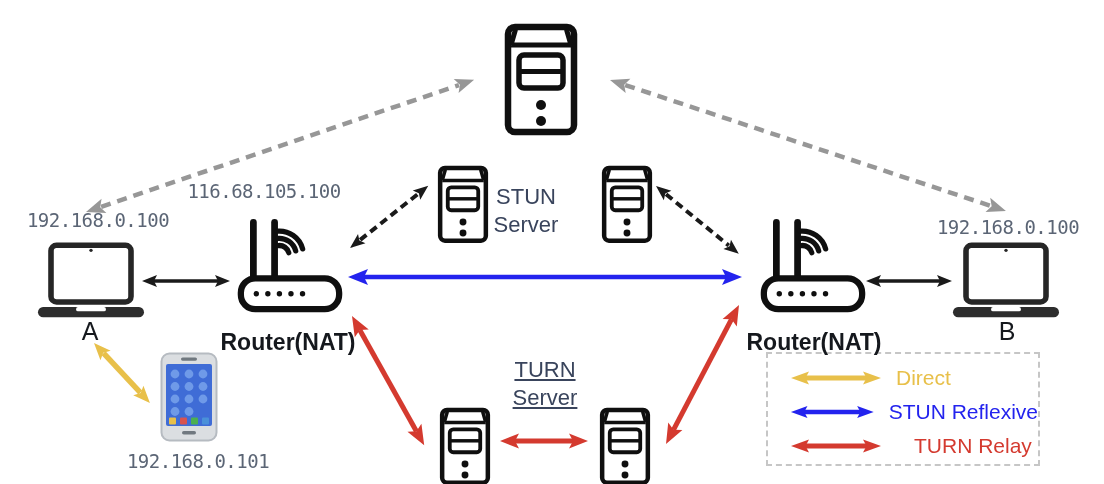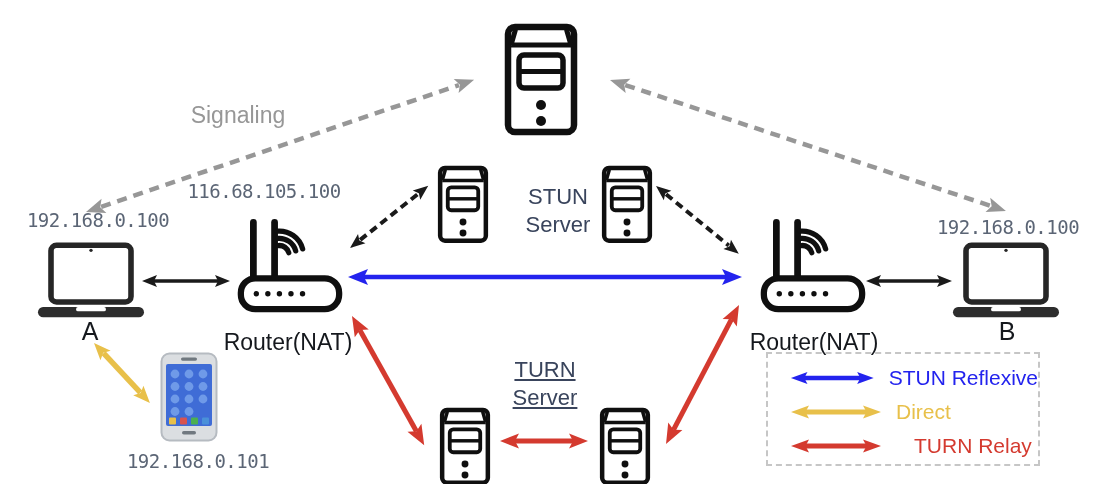--- a/index.html
+++ b/index.html
@@ -19,21 +19,21 @@
   .c-yellow line{stroke:var(--direct);}         .c-yellow polygon{fill:var(--direct);}
   .arrow line{fill:none;stroke-width:4.5;}
   .arrow polygon{stroke:none;}
   .sw35 line{stroke-width:3.5;} .sw4 line{stroke-width:4;} .sw5 line{stroke-width:5;}
   .sw55 line{stroke-width:5.5;}
   .dash-lg line{stroke-dasharray:10 7;} .dash-sm line{stroke-dasharray:8 5;}
 
   .ip{font-family:"DejaVu Sans Mono","Liberation Mono",monospace;font-size:19px;
       color:var(--ip_text);letter-spacing:-0.5px;white-space:nowrap;}
   .node-label{font-size:25px;color:var(--node_text);font-weight:500;}
-  .router-label{font-size:23px;color:var(--node_text);font-weight:400;white-space:nowrap;}
+  .router-label{font-size:23px;color:var(--node_text);font-weight:700;white-space:nowrap;}
   .server-label{font-size:22px;line-height:28px;color:var(--server_label);font-weight:500;
                 white-space:pre-line;}
   .signaling{font-size:23px;color:var(--signaling_gray);}
 
   #legend{left:766px;top:352px;width:274px;height:114px;border:2px dashed #c6c6c6;
           box-sizing:border-box;z-index:2;background:#fff;}
   .legend-row{display:flex;align-items:center;height:34px;margin-left:22px;}
   .legend-row:first-child{margin-top:7px;}
   .legend-label{font-size:21px;margin-left:14px;font-weight:500;white-space:nowrap;}
   .t-yellow{color:var(--direct);} .t-blue{color:var(--stun_reflexive);} .t-red{color:var(--turn_relay);margin-left:32px;}
@@ -136,21 +136,21 @@
   <div class="abs node" style="left:600px;top:160px;">
     <svg class="icon" width="54" height="88" viewBox="0 0 78 122">
       <rect x="6" y="9" width="66" height="105" rx="7" fill="#fff" stroke="#0f0f0f" stroke-width="6.5"></rect>
       <path d="M9,27 H69 M9,27 L13.5,11.5 M69,27 L64.5,11.5" fill="none" stroke="#0f0f0f" stroke-width="5"></path>
       <rect x="17" y="37" width="44" height="33" rx="5" fill="#fff" stroke="#0f0f0f" stroke-width="5.5"></rect>
       <line x1="17" y1="53.5" x2="61" y2="53.5" stroke="#0f0f0f" stroke-width="5"></line>
       <circle cx="39" cy="87" r="5" fill="#0f0f0f"></circle>
         <circle cx="39" cy="103" r="5" fill="#0f0f0f"></circle>
     </svg>
   </div>
-  <div class="abs txt server-label" style="left:510px;top:183px;width:96px;">STUN
+  <div class="abs txt server-label" style="left:478px;top:183px;width:96px;">STUN
 Server</div>
 
   <div class="abs node" style="left:438px;top:402px;">
     <svg class="icon" width="54" height="88" viewBox="0 0 78 122">
       <rect x="6" y="9" width="66" height="105" rx="7" fill="#fff" stroke="#0f0f0f" stroke-width="6.5"></rect>
       <path d="M9,27 H69 M9,27 L13.5,11.5 M69,27 L64.5,11.5" fill="none" stroke="#0f0f0f" stroke-width="5"></path>
       <rect x="17" y="37" width="44" height="33" rx="5" fill="#fff" stroke="#0f0f0f" stroke-width="5.5"></rect>
       <line x1="17" y1="53.5" x2="61" y2="53.5" stroke="#0f0f0f" stroke-width="5"></line>
       <circle cx="39" cy="87" r="5" fill="#0f0f0f"></circle>
         <circle cx="39" cy="103" r="5" fill="#0f0f0f"></circle>
@@ -240,45 +240,44 @@
         <circle cx="29" cy="59.5" r="4.4" fill="#6f9ae8"></circle>
       <rect x="9" y="65.5" width="7" height="7" rx="1" fill="#e8c04a"></rect>
       <rect x="20" y="65.5" width="7" height="7" rx="1" fill="#d9534f"></rect>
       <rect x="31" y="65.5" width="7" height="7" rx="1" fill="#4caf50"></rect>
       <rect x="42" y="65.5" width="7" height="7" rx="1" fill="#4a90d9"></rect>
       <rect x="22" y="79" width="14" height="3.5" rx="1.75" fill="#70787f"></rect>
     </svg>
   </div>
   <div class="abs txt ip" style="left:112px;top:450px;width:172px;">192.168.0.101</div>
 
-  <div class="abs txt signaling" style="left:158px;top:102px;width:160px;">Signaling</div>
 
   <div id="legend" class="abs">
+    <div class="legend-row">
+      <svg width="92" height="16" viewBox="0 0 92 16">
+        <g class="arrow c-yellow sw5">
+          <line x1="15" y1="8" x2="77" y2="8"></line>
+          <polygon points="1,8 19,1.5 15.5,8 19,14.5"></polygon>
+          <polygon points="91,8 73,1.5 76.5,8 73,14.5"></polygon>
+        </g>
+      </svg>
+      <span class="legend-label t-yellow">Direct</span>
+    </div>
     <div class="legend-row">
       <svg width="92" height="16" viewBox="0 0 92 16">
         <g class="arrow c-blue sw5">
           <line x1="15" y1="8" x2="77" y2="8"></line>
           <polygon points="1,8 19,1.5 15.5,8 19,14.5"></polygon>
           <polygon points="91,8 73,1.5 76.5,8 73,14.5"></polygon>
         </g>
       </svg>
       <span class="legend-label t-blue">STUN Reflexive</span>
     </div>
     <div class="legend-row">
       <svg width="92" height="16" viewBox="0 0 92 16">
-        <g class="arrow c-yellow sw5">
-          <line x1="15" y1="8" x2="77" y2="8"></line>
-          <polygon points="1,8 19,1.5 15.5,8 19,14.5"></polygon>
-          <polygon points="91,8 73,1.5 76.5,8 73,14.5"></polygon>
-        </g>
-      </svg>
-      <span class="legend-label t-yellow">Direct</span>
-    </div>
-    <div class="legend-row">
-      <svg width="92" height="16" viewBox="0 0 92 16">
         <g class="arrow c-red sw5">
           <line x1="15" y1="8" x2="77" y2="8"></line>
           <polygon points="1,8 19,1.5 15.5,8 19,14.5"></polygon>
           <polygon points="91,8 73,1.5 76.5,8 73,14.5"></polygon>
         </g>
       </svg>
       <span class="legend-label t-red">TURN Relay</span>
     </div>
   </div>
 

